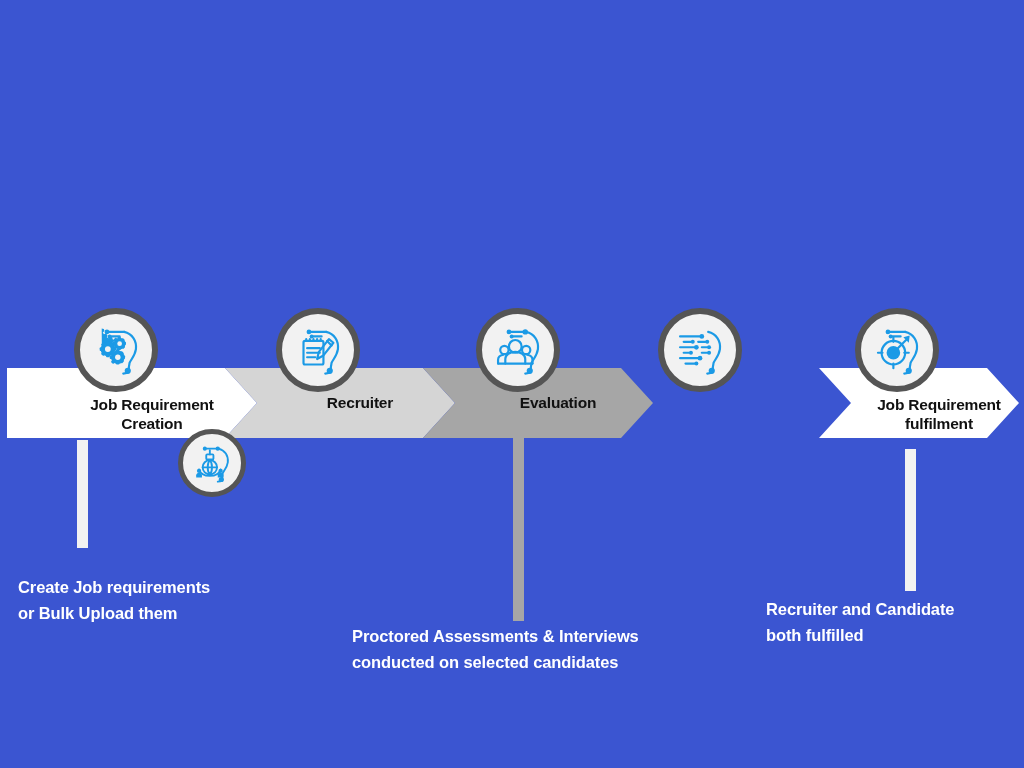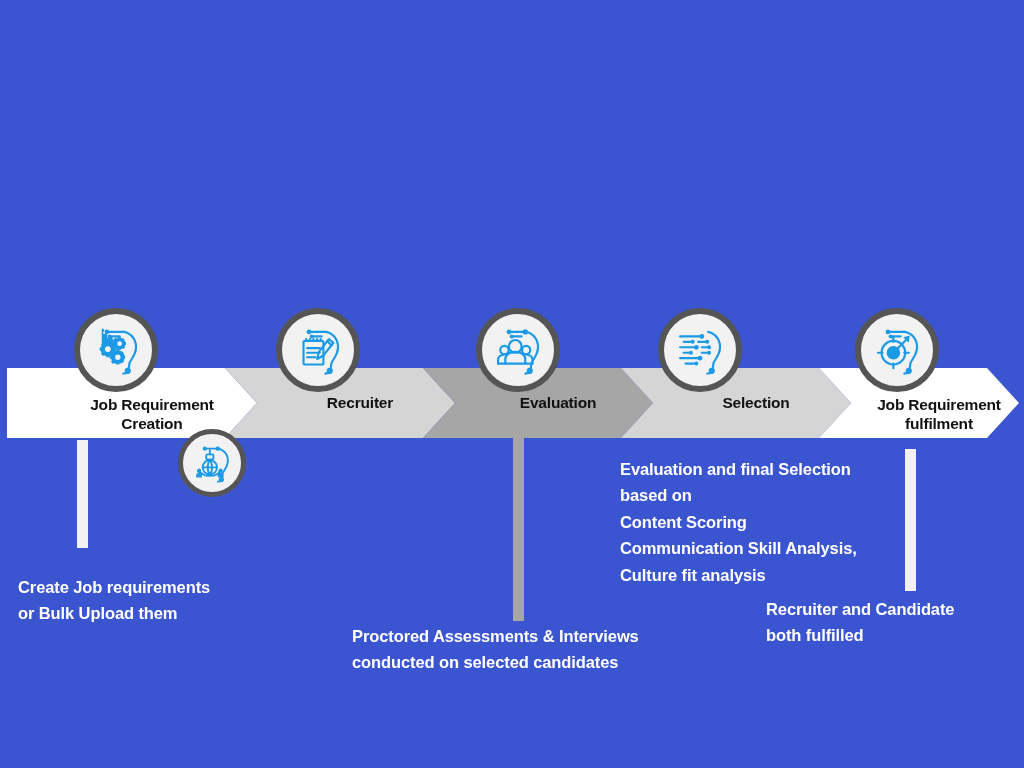--- a/index.html
+++ b/index.html
@@ -76,26 +76,20 @@
       <div class="seg-label">Recruiter</div>
     </div>
 
     <div class="seg single" style="left:423px;width:230px;">
       <svg width="230" height="70" viewBox="0 0 230 70" style="position:absolute;left:0;top:0;">
         <path d="M0,0 L198,0 L230,35 L198,70 L0,70 L32,35 Z" fill="#a6a6a6"></path>
       </svg>
       <div class="seg-label">Evaluation</div>
     </div>
 
-    <div class="seg single" style="left:621px;width:230px;">
-      <svg width="230" height="70" viewBox="0 0 230 70" style="position:absolute;left:0;top:0;">
-        <path d="M0,0 L198,0 L230,35 L198,70 L0,70 L32,35 Z" fill="#d5d5d5"></path>
-      </svg>
-      <div class="seg-label">Selection</div>
-    </div>
 
     <div class="seg" style="left:819px;width:200px;">
       <svg width="200" height="70" viewBox="0 0 200 70" style="position:absolute;left:0;top:0;">
         <path d="M0,0 L168,0 L200,35 L168,70 L0,70 L32,35 Z" fill="#ffffff"></path>
       </svg>
       <div class="seg-label" style="padding-top:22px;">Job Requirement
 fulfilment</div>
     </div>
   </div>
 
@@ -254,22 +248,17 @@
     </span>
   </div>
 
 
   <div class="caption" style="left:18px;top:575px;width:300px;">Create Job requirements
 or Bulk Upload them</div>
 
   <div class="caption" style="left:352px;top:624px;width:420px;">Proctored Assessments &amp; Interviews
 conducted on selected candidates</div>
 
-  <div class="caption" style="left:620px;top:456px;width:300px;line-height:1.6;">Evaluation and final Selection
-based on
-Content Scoring
-Communication Skill Analysis,
-Culture fit analysis</div>
 
   <div class="caption" style="left:766px;top:597px;width:270px;">Recruiter and Candidate
  both  fulfilled</div>
 
 </div>
 
 </body></html>

